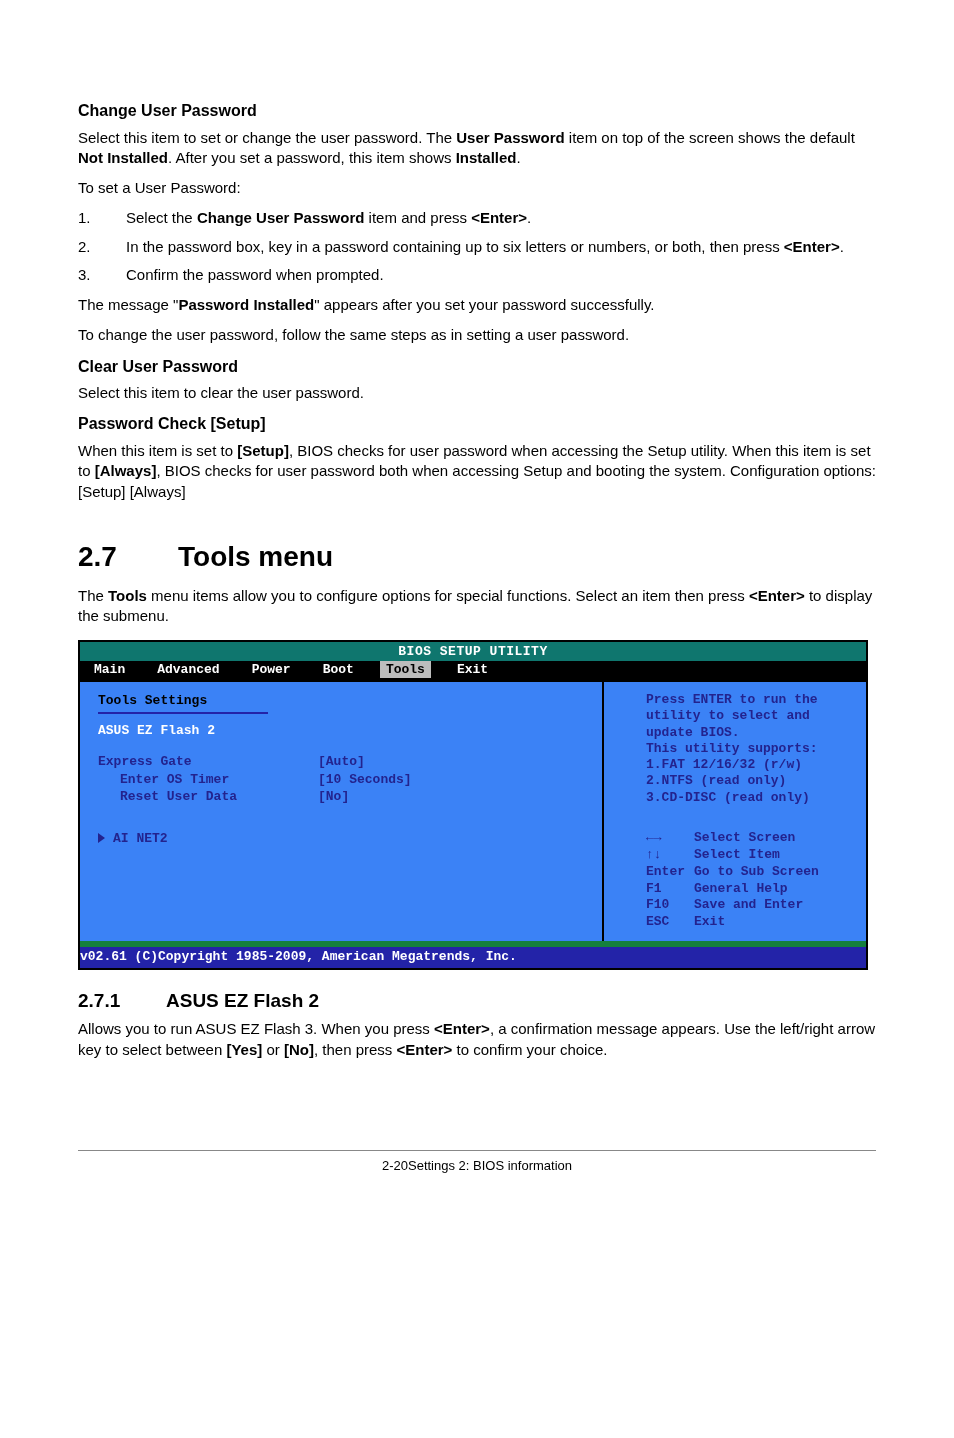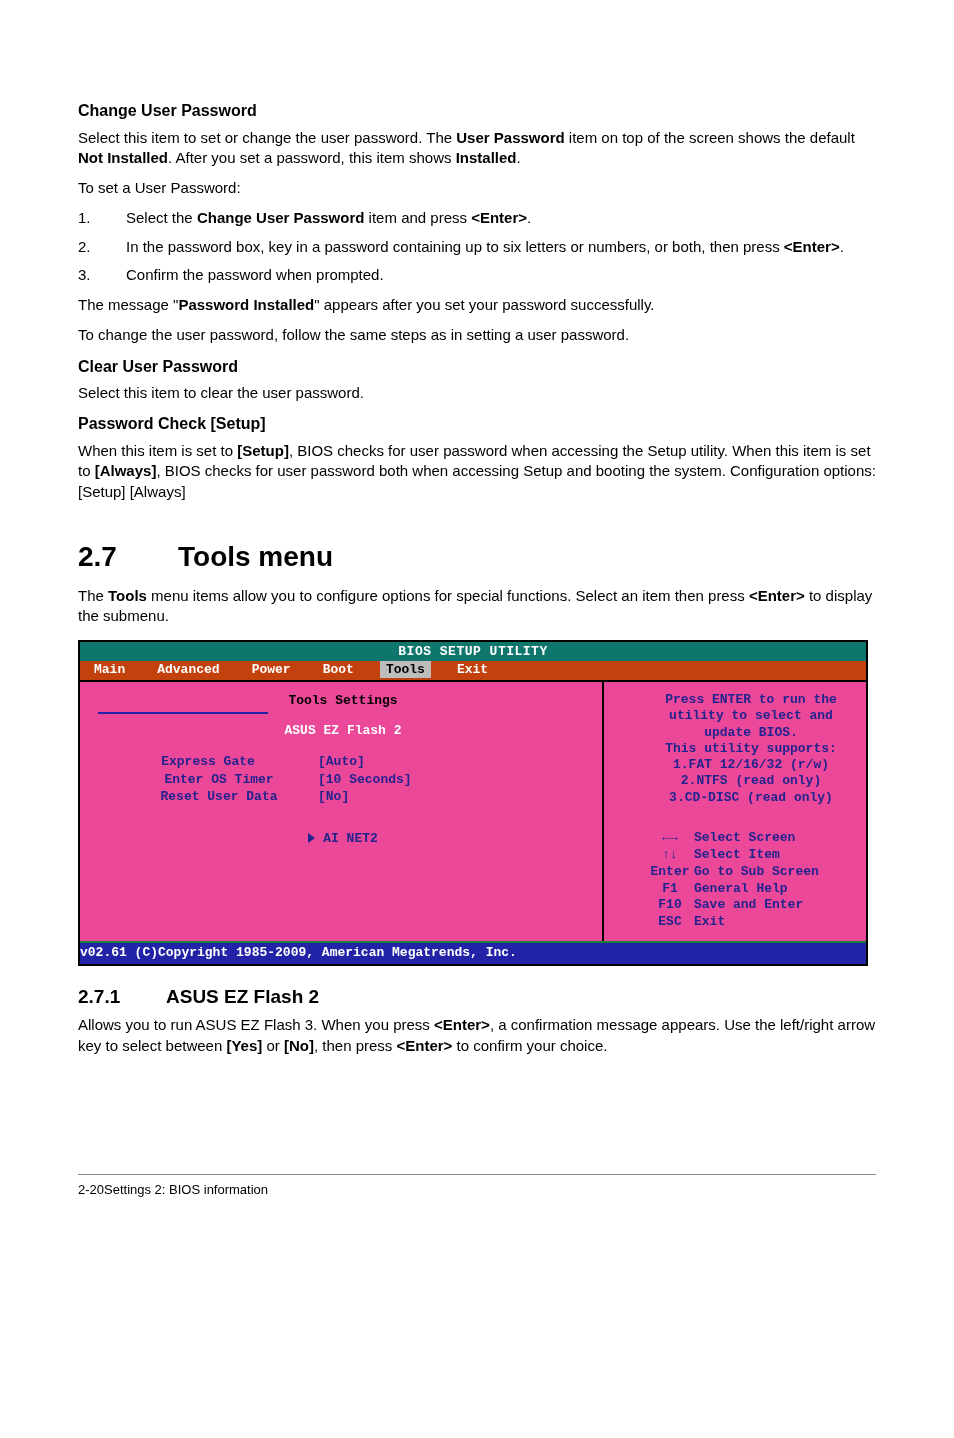--- a/index.html
+++ b/index.html
@@ -61,36 +61,35 @@
   }
   .bios-title {
     background: #0f766e;
     color: #fff;
     text-align: center;
     padding: 1px 0 0 0;
     letter-spacing: 0.5px;
   }
   .bios-tabs {
     display: flex;
-    background: #c2410c;
+    background: #000000;
     padding: 0 8px 2px 8px;
     gap: 20px;
     color:#fff;
   }
   .bios-tabs .tab { padding: 0 6px; }
   .bios-tabs .tab.selected {
     background: #bdbdbd;
     color: #000;
   }
   .bios-body {
     display: flex;
     border-top: 2px solid #000;
-    border-bottom: 2px solid #15803d;
-    background: #ec4899;
-    text-align: center;
+    border-bottom: 6px solid #15803d;
+    background: #3b82f6;
   }
   .bios-left {
     flex: 1;
     padding: 10px 14px 26px 18px;
     color: #23238e;
     border-right: 2px solid #000;
   }
   .bios-left .tools-title {
     color: #000;
     margin-bottom: 2px;
@@ -125,24 +124,24 @@
   .bios-right .keys .keyrow { display:flex; }
   .bios-right .keys .k { width:48px; }
   .bios-footer {
     background: #2323a8;
     color:#fff;
     text-align:left;
     padding: 1px 0 2px 0;
   }
 
   .page-footer {
-    margin-top: 118px;
+    margin-top: 90px;
     border-top: 1px solid #888;
     display:flex;
-    justify-content:flex-start;
+    justify-content:center;
     font-size: 13px;
     padding-top: 6px;
   }
 </style>
 </head>
 <body>
 
 <h3 class="sub-heading">Change User Password</h3>
 <p>
   <span>Select this item to set or change the user password. The </span><b>User Password</b><span> item on top of the screen shows the default </span><b>Not Installed</b><span>. After you set a password, this item shows </span><b>Installed</b><span>.</span>

